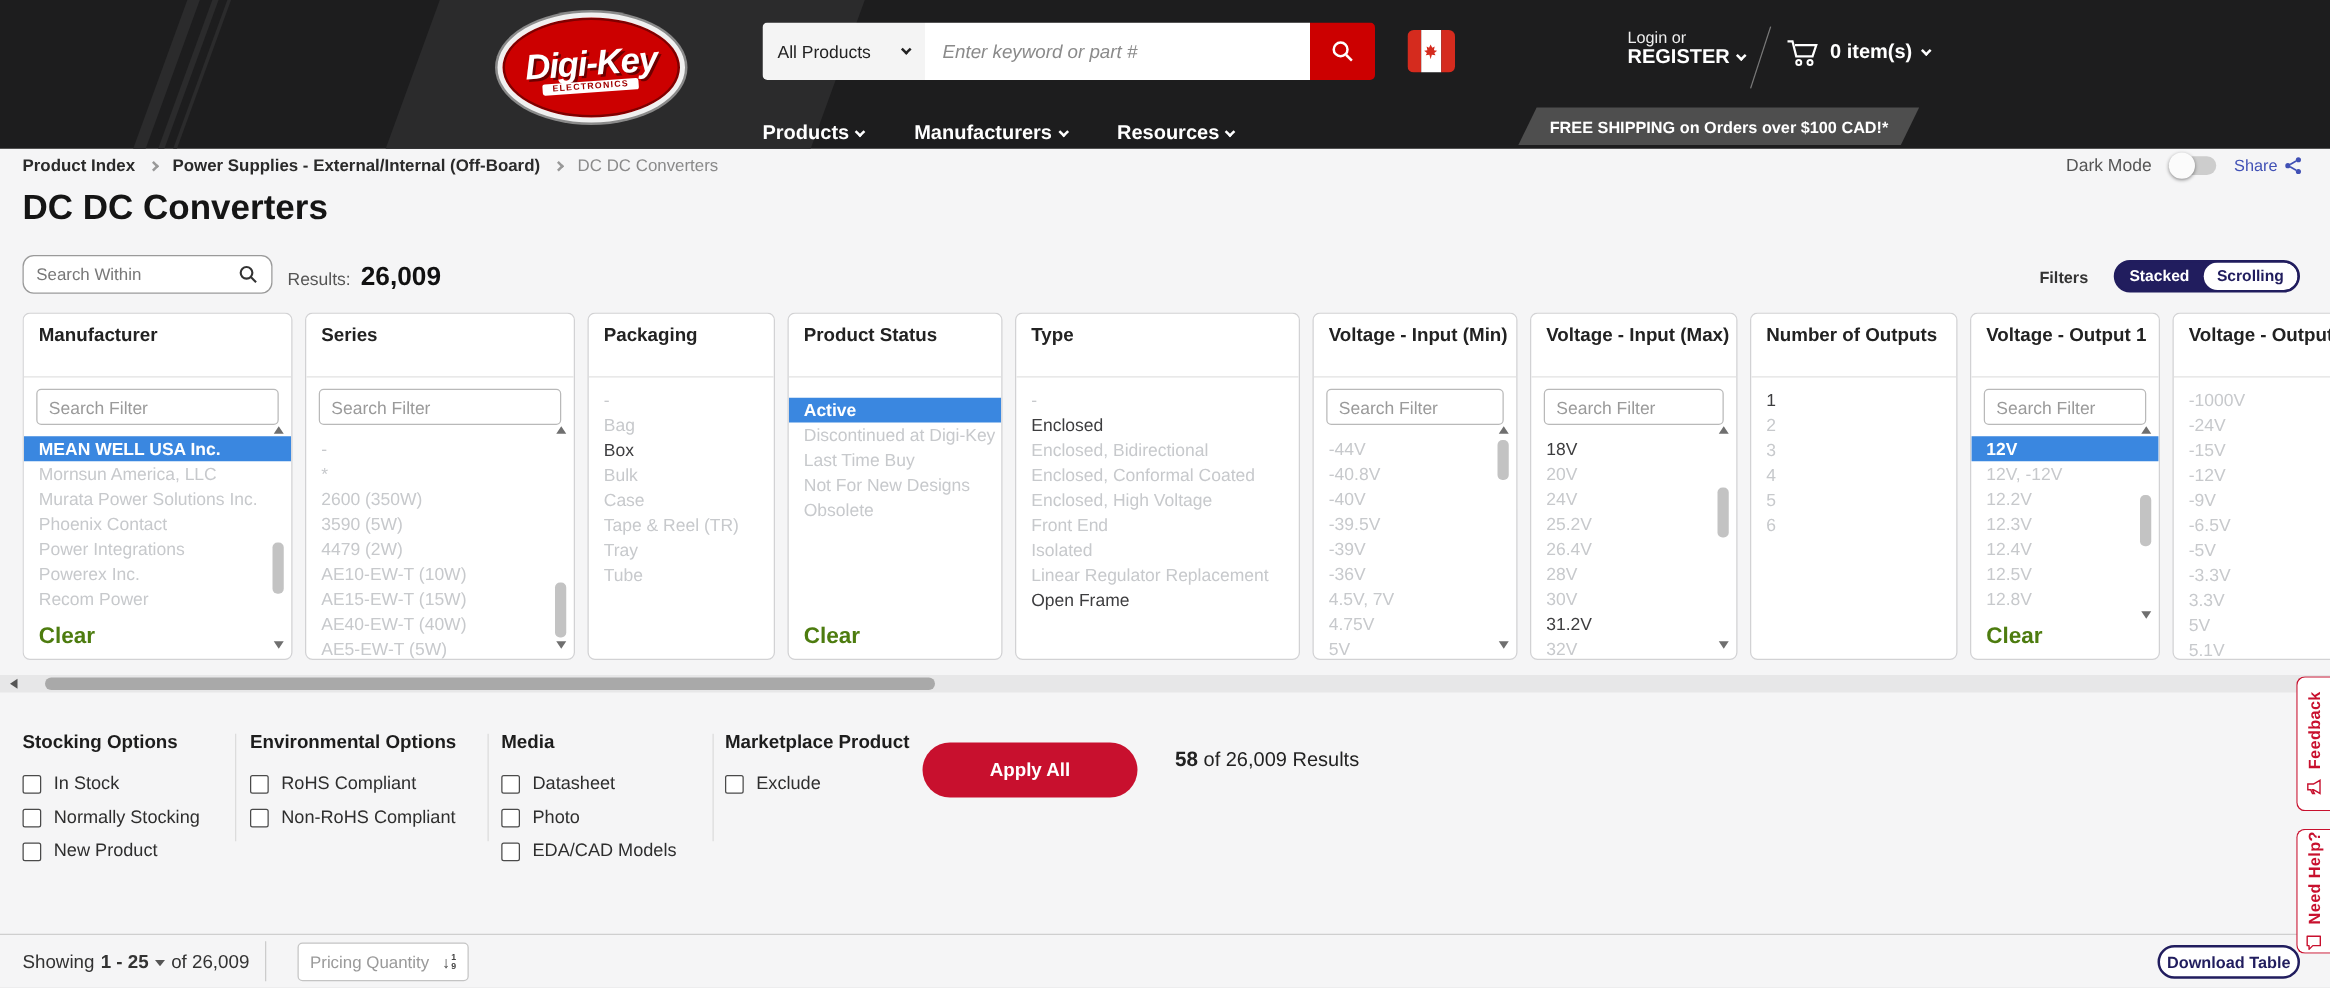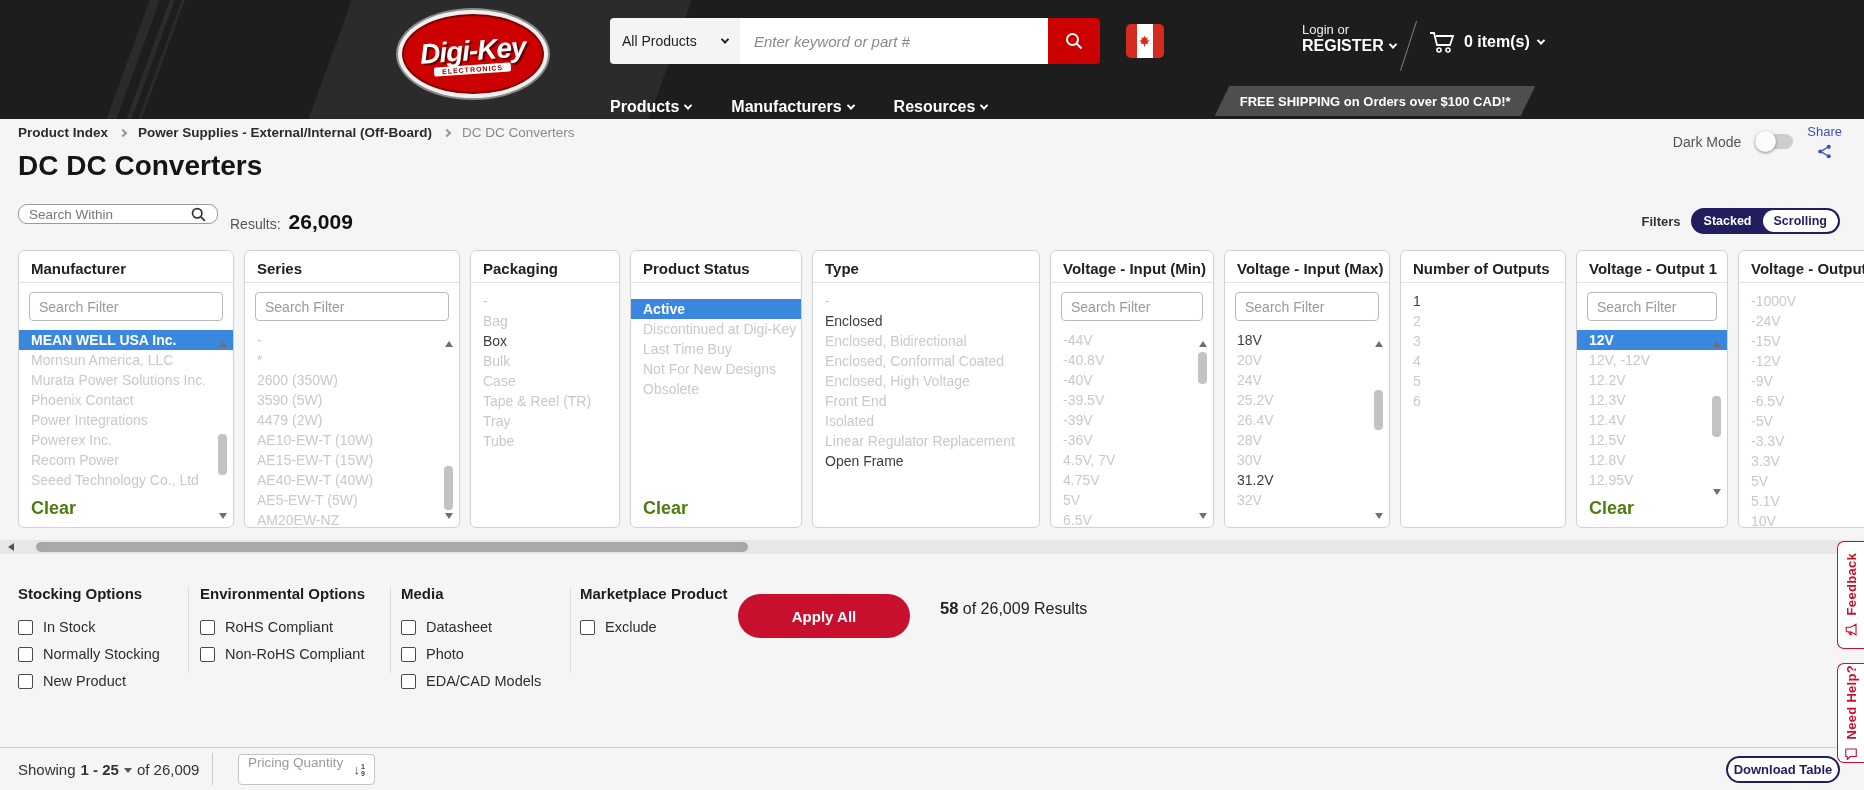--- a/index.html
+++ b/index.html
@@ -43,42 +43,42 @@
 
   
   .crumb-row { position:absolute; left:18px; top:125px; display:flex; align-items:center; gap:10px; font-size:13.5px; }
   .crumb { font-weight:bold; color:#2b2b2b; cursor:pointer; }
   .crumb.current { font-weight:normal; color:#8a8a8a; cursor:default; }
   .crumb-sep { color:#999; margin:0 2px; }
   .mode-row { position:absolute; right:22px; top:124px; display:flex; align-items:center; gap:14px; }
   .dm-label { font-size:14px; color:#555; }
   .dm-toggle { width:38px; height:15px; background:#cdcdcd; border-radius:8px; position:relative; cursor:pointer; }
   .dm-knob { position:absolute; left:0; top:-3px; width:21px; height:21px; border-radius:50%; background:#fbfbfb; box-shadow:0 1px 3px rgba(0,0,0,.45); }
-  .share { display:flex; align-items:center; gap:5px; color:#4050b5; font-size:13px; cursor:pointer;flex-direction:column; }
+  .share { display:flex; align-items:center; gap:5px; color:#4050b5; font-size:13px; cursor:pointer; }
 
   .page-title { position:absolute; left:18px; top:150px; font-size:28px; font-weight:bold; color:#151515; }
 
   
-  .sw-box { position:absolute; left:18px; top:204px; width:200px; height:20px; border:1px solid #9a9a9a; border-radius:9px; background:#fff; display:flex; align-items:center; justify-content:space-between; padding:0 10px; }
+  .sw-box { position:absolute; left:18px; top:204px; width:200px; height:31px; border:1px solid #9a9a9a; border-radius:9px; background:#fff; display:flex; align-items:center; justify-content:space-between; padding:0 10px; }
   .sw-input { border:none; outline:none; width:150px; font-size:13.5px; color:#333; font-family:"Liberation Sans",sans-serif; background:transparent; }
   .sw-input::placeholder { color:#777; }
   .results-wrap { position:absolute; left:230px; top:210px; display:flex; align-items:baseline; gap:8px; }
   .results-label { font-size:14px; color:#555; }
   .results-count { font-size:21px; font-weight:bold; color:#111; }
-  .filters-wrap { position:absolute; right:24px; top:208px; display:flex; align-items:center; gap:10px; }
+  .filters-wrap { position:absolute; right:24px; top:208px; display:flex; align-items:center; gap:20px; }
   .filters-label { font-size:13px; font-weight:bold; color:#333; }
   .view-toggle { display:flex; align-items:center; background:#211d5e; border:2px solid #211d5e; border-radius:14px; height:26px; overflow:hidden; cursor:pointer; }
   .seg { font-size:12.5px; font-weight:bold; padding:0 11px; height:100%; display:flex; align-items:center; }
   .seg.active { background:#211d5e; color:#fff; }
   .seg.inactive { background:#fff; color:#211d5e; border-radius:12px; }
 
   
   .cards-row { position:absolute; left:18px; top:250px; width:1846px; height:278px; display:flex; gap:10px; overflow:hidden; }
   .card { flex:none; height:278px; background:#fff; border:1px solid #d2d2d4; border-radius:6px; display:flex; flex-direction:column; position:relative; overflow:hidden; }
-  .card-title { padding:9px 12px 5px; font-size:15px; font-weight:bold; color:#222; border-bottom:1px solid #e2e2e2; white-space:nowrap; overflow:hidden; }
+  .card-title { padding:9px 12px 24px; font-size:15px; font-weight:bold; color:#222; border-bottom:1px solid #e2e2e2; white-space:nowrap; overflow:hidden; }
   .sfilter { margin:9px 10px 5px; height:29px; border:1px solid #b9b9b9; border-radius:4px; font-size:14px; color:#333; padding:0 9px; outline:none; font-family:"Liberation Sans",sans-serif; flex:none; }
   .sfilter::placeholder { color:#9a9a9a; }
   .list { flex:1; overflow:hidden; padding-top:4px; }
   .list.plain { padding-top:8px; }
   .list.tight { padding-top:0;margin-top:16px; }
   .opt { font-size:14px; line-height:20px; padding:0 12px; white-space:nowrap; cursor:pointer; }
   .opt.off { color:#c7c9cc; }
   .opt.on  { color:#3d3d3f; }
   .opt.sel { background:#3a87e0; color:#fff; font-weight:bold; }
   .clear-row { flex:none; padding:5px 12px 8px; font-size:18px; font-weight:bold; color:#4d7c0f; cursor:pointer; }
@@ -105,21 +105,21 @@
   .grp-div { position:absolute; top:2px; width:1px; height:86px; background:#dcdcdc; }
   .apply-btn { position:absolute; left:720px; top:9px; width:172px; height:44px; background:#c8102e; color:#fff; font-size:15px; font-weight:bold; border:none; border-radius:22px; cursor:pointer; font-family:"Liberation Sans",sans-serif; }
   .summary { position:absolute; left:922px; top:14px; font-size:16px; color:#222; }
   .summary b { font-size:16.5px; }
 
   
   .footer { position:absolute; left:0; top:747px; width:100%; height:43px; background:#f5f5f6; border-top:1px solid #cfcfcf; }
   .showing { position:absolute; left:18px; top:13px; font-size:15px; color:#333; display:flex; align-items:center; gap:5px; }
   .caret-dn { width:0; height:0; border-left:4px solid transparent; border-right:4px solid transparent; border-top:5px solid #555; margin-top:2px; }
   .foot-div { position:absolute; left:212px; top:5px; width:1px; height:32px; background:#ccc; }
-  .pq-box { position:absolute; left:238px; top:6px; width:137px; height:31px; border:1px solid #c4c4c4; border-radius:4px; background:#fff; display:flex; justify-content:space-between; padding:0 9px; cursor:pointer; }
+  .pq-box { position:absolute; left:238px; top:6px; width:137px; height:31px; border:1px solid #c4c4c4; border-radius:4px; background:#fff; display:flex; align-items:center; justify-content:space-between; padding:0 9px; cursor:pointer; }
   .pq-text { font-size:13.5px; color:#9a9a9a; }
   .sort-ico { display:flex; align-items:center; color:#444; font-size:13px; }
   .sort-nums { display:flex; flex-direction:column; font-size:7px; line-height:7px; font-weight:bold; margin-left:1px; }
   .dl-btn { position:absolute; left:1726px; top:8px; width:114px; height:27px; background:#fff; border:2px solid #211d5e; border-radius:14px; color:#211d5e; font-size:13px; font-weight:bold; cursor:pointer; font-family:"Liberation Sans",sans-serif; }
 
   
   .side-tab { position:absolute; right:0; width:27px; background:#fff; border:1px solid #c8102e; border-right:none; border-radius:7px 0 0 7px; display:flex; flex-direction:column; align-items:center; justify-content:center; gap:7px; color:#c8102e; cursor:pointer; }
   .side-label { writing-mode:vertical-rl; transform:rotate(180deg); font-size:13px; font-weight:bold; letter-spacing:.3px; }
   .tab-feedback { top:541px; height:108px; }
   .tab-needhelp { top:663px; height:100px; }

